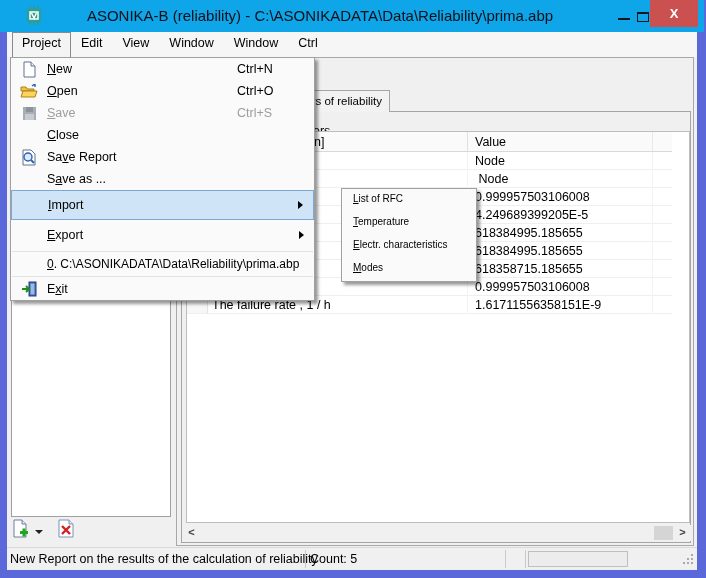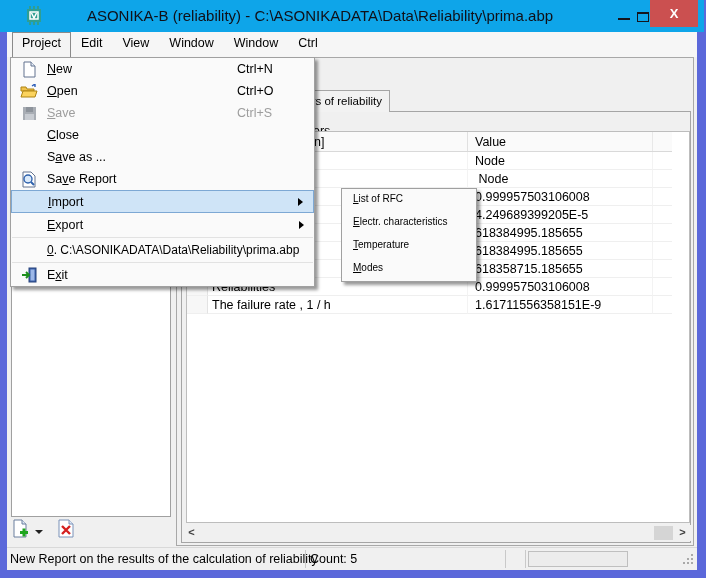--- a/index.html
+++ b/index.html
@@ -66,21 +66,21 @@
   .grip { position:absolute; left:676px; top:6px; width:12px; height:12px; }
   .grip i { position:absolute; width:2px; height:2px; background:#a9a9a9; }
   
   .menu { position:absolute; left:10px; top:57px; width:305px; background:#fafafa; border:1px solid #a0a0a0; box-shadow:3px 3px 3px rgba(0,0,0,0.40); z-index:10; font-size:12.5px; }
   .mi { display:flex; align-items:center; height:22px; padding:0 3px 0 0; }
   .mi .ic { width:36px; display:flex; justify-content:center; flex:0 0 36px; }
   .mi .lbl { flex:1; white-space:nowrap; overflow:hidden; }
   .mi .sc { width:62px; flex:0 0 62px; }
   .mi .arr { width:12px; flex:0 0 12px; }
   .mi .arr i { display:block; width:0; height:0; border-top:4px solid transparent; border-bottom:4px solid transparent; border-left:5px solid #000; }
-  .mi.h23 { height:23px; }
+  .mi.h23 { height:30px; }
   .mi.disabled .lbl, .mi.disabled .sc { color:#9d9d9d; }
   .mi.highlight { background:#cfe4f7; border:1px solid #7da8d4; }
   .mi.path .lbl { font-size:12px; }
   .menu-sep { height:1px; background:#e2e2e2; margin:1px 1px; }
   u.k { text-decoration:underline; }
   
   .submenu { position:absolute; left:341px; top:188px; width:136px; background:#fafafa; border:1px solid #a0a0a0; box-shadow:3px 3px 3px rgba(0,0,0,0.40); z-index:11; font-size:10px; }
   .smi { height:23px; padding:4px 0 0 11px; white-space:nowrap; overflow:hidden; }
 </style>
 </head>
@@ -266,37 +266,37 @@
     <span class="sc">Ctrl+S</span>
       <span class="arr"></span>
   </div>
   <div class="mi">
     <span class="ic"></span>
     <span class="lbl"><u class="k">C</u><span>lose</span></span>
     <span class="sc"></span>
       <span class="arr"></span>
   </div>
   <div class="mi">
-    <span class="ic"></span>
-    <span class="lbl"><span>S</span><u class="k">a</u><span>ve as ...</span></span>
-    <span class="sc"></span>
-      <span class="arr"></span>
-  </div>
-  <div class="mi">
     <span class="ic">
       <svg width="16" height="17" viewBox="0 0 16 17">
           <path d="M2 1 h8 l4 4 v11 h-12 z" fill="#fff" stroke="#62738f"></path>
           <circle cx="7" cy="8" r="4" fill="rgba(190,216,245,0.55)" stroke="#2f62ad" stroke-width="1.4"></circle>
           <path d="M10 11 L13 14" stroke="#2f62ad" stroke-width="2"></path>
         </svg>
     </span>
     <span class="lbl"><span>Sa</span><u class="k">v</u><span>e Report</span></span>
     <span class="sc"></span>
       <span class="arr"></span>
   </div>
+  <div class="mi">
+    <span class="ic"></span>
+    <span class="lbl"><span>S</span><u class="k">a</u><span>ve as ...</span></span>
+    <span class="sc"></span>
+      <span class="arr"></span>
+  </div>
   <div class="mi h23 highlight">
     <span class="ic"></span>
     <span class="lbl"><u class="k">I</u><span>mport</span></span>
     <span class="sc"></span>
     <span class="arr">
         <i></i>
       </span>
   </div>
   <div class="mi h23">
     <span class="ic"></span>
@@ -321,16 +321,16 @@
         </svg>
     </span>
     <span class="lbl"><span>E</span><u class="k">x</u><span>it</span></span>
     <span class="sc"></span>
       <span class="arr"></span>
   </div>
 </div>
 
 <div class="submenu">
   <div class="smi"><u class="k">L</u><span>ist of RFC</span></div>
+  <div class="smi"><u class="k">T</u><span>emperature</span></div>
   <div class="smi"><u class="k">E</u><span>lectr. characteristics</span></div>
-  <div class="smi"><u class="k">T</u><span>emperature</span></div>
   <div class="smi"><u class="k">M</u><span>odes</span></div>
 </div>
 
 </body></html>

